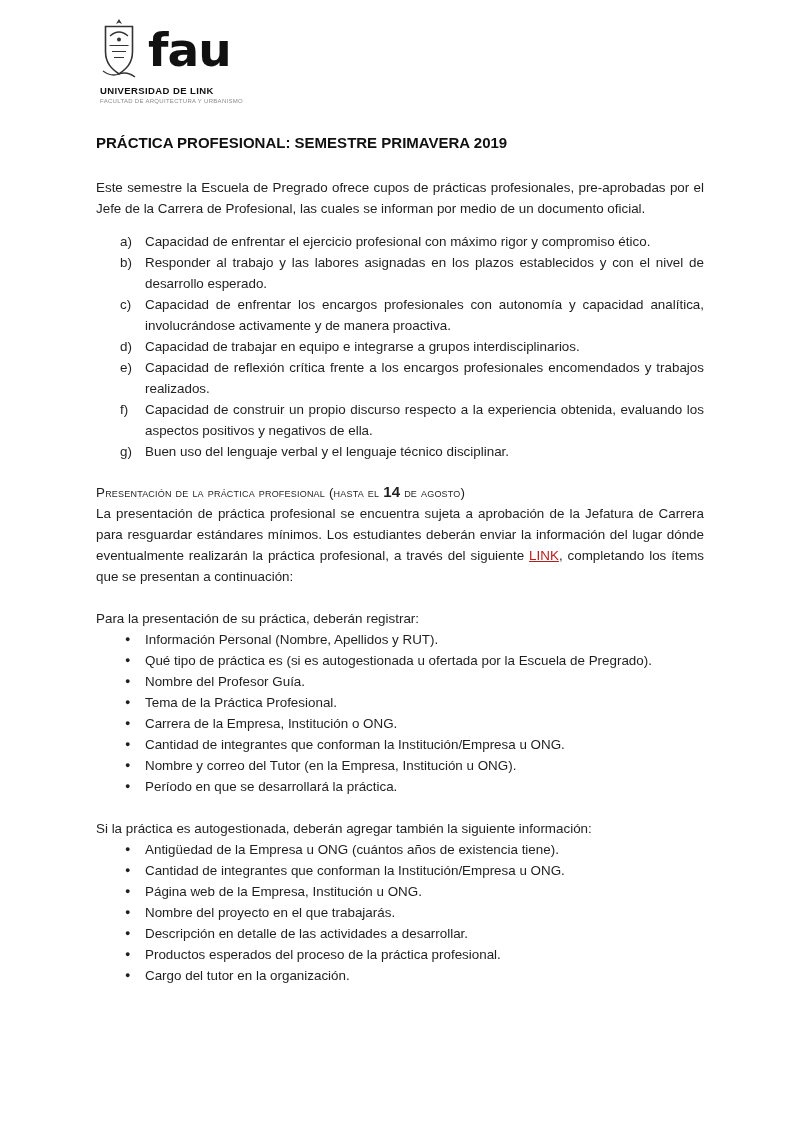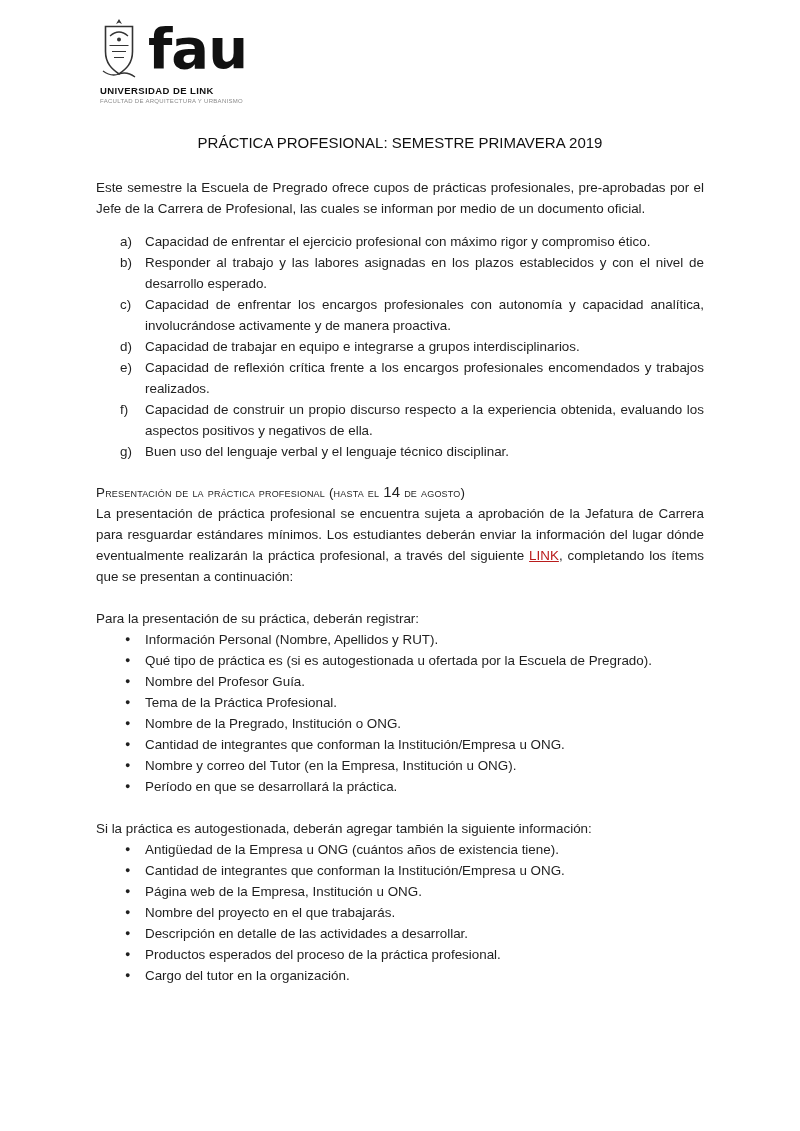--- a/index.html
+++ b/index.html
@@ -16,21 +16,21 @@
     line-height: 21px;
   }
 
   
   .logo { margin: 0 0 0 4px; }
   .logo-row { display: flex; align-items: center; }
   .crest { flex: none; }
   .fau-word {
     font-family: "DejaVu Sans", sans-serif;
     font-weight: 700;
-    font-size: 56px;
+    font-size: 47px;
     line-height: 1;
     letter-spacing: -1px;
     margin-left: 10px;
     color: #111;
   }
   .logo-university {
     margin-top: 5px;
     font-size: 9.5px;
     font-weight: 700;
     letter-spacing: 0.4px;
@@ -40,35 +40,35 @@
   .logo-faculty {
     font-size: 6px;
     letter-spacing: 0.3px;
     line-height: 9px;
     color: #8a8a8a;
   }
 
   
   h1.doc-title {
     font-size: 15px;
-    font-weight: 400;
-    text-align: center;
+    font-weight: 700;
+    text-align: left;
     margin: 26px 0 24px 0;
     line-height: 21px;
     color: #111;
   }
   .section-heading {
     font-size: 13.4px;
     font-weight: 400;
     font-variant: small-caps;
     letter-spacing: 0.2px;
     margin: 19px 0 0 0;
     line-height: 21px;
   }
-  .date-num { font-weight: 400; font-size: 15px; font-variant: normal; }
+  .date-num { font-weight: 700; font-size: 15px; font-variant: normal; }
   .para { margin: 0 0 12px 0; text-align: justify; }
   .para-tight { margin: 0; text-align: justify; }
   .gap-top { margin-top: 21px; }
 
   
   .lettered-list, .bullet-list { margin: 0; }
   .lettered-item { display: flex; margin-left: 24px; }
   .letter-marker { flex: none; width: 25px; }
   .item-text { flex: 1; text-align: justify; }
   .bullet-item { display: flex; margin-left: 29px; }
@@ -151,21 +151,21 @@
     <div class="bullet-item">
       <span class="bullet-marker">●</span>
       <span class="item-text">Nombre del Profesor Guía.</span>
     </div>
     <div class="bullet-item">
       <span class="bullet-marker">●</span>
       <span class="item-text">Tema de la Práctica Profesional.</span>
     </div>
     <div class="bullet-item">
       <span class="bullet-marker">●</span>
-      <span class="item-text">Nombre de la Pregrado, Institución o ONG.</span>
+      <span class="item-text">Carrera de la Empresa, Institución o ONG.</span>
     </div>
     <div class="bullet-item">
       <span class="bullet-marker">●</span>
       <span class="item-text">Cantidad de integrantes que conforman la Institución/Empresa u ONG.</span>
     </div>
     <div class="bullet-item">
       <span class="bullet-marker">●</span>
       <span class="item-text">Nombre y correo del Tutor (en la Empresa, Institución u ONG).</span>
     </div>
     <div class="bullet-item">

